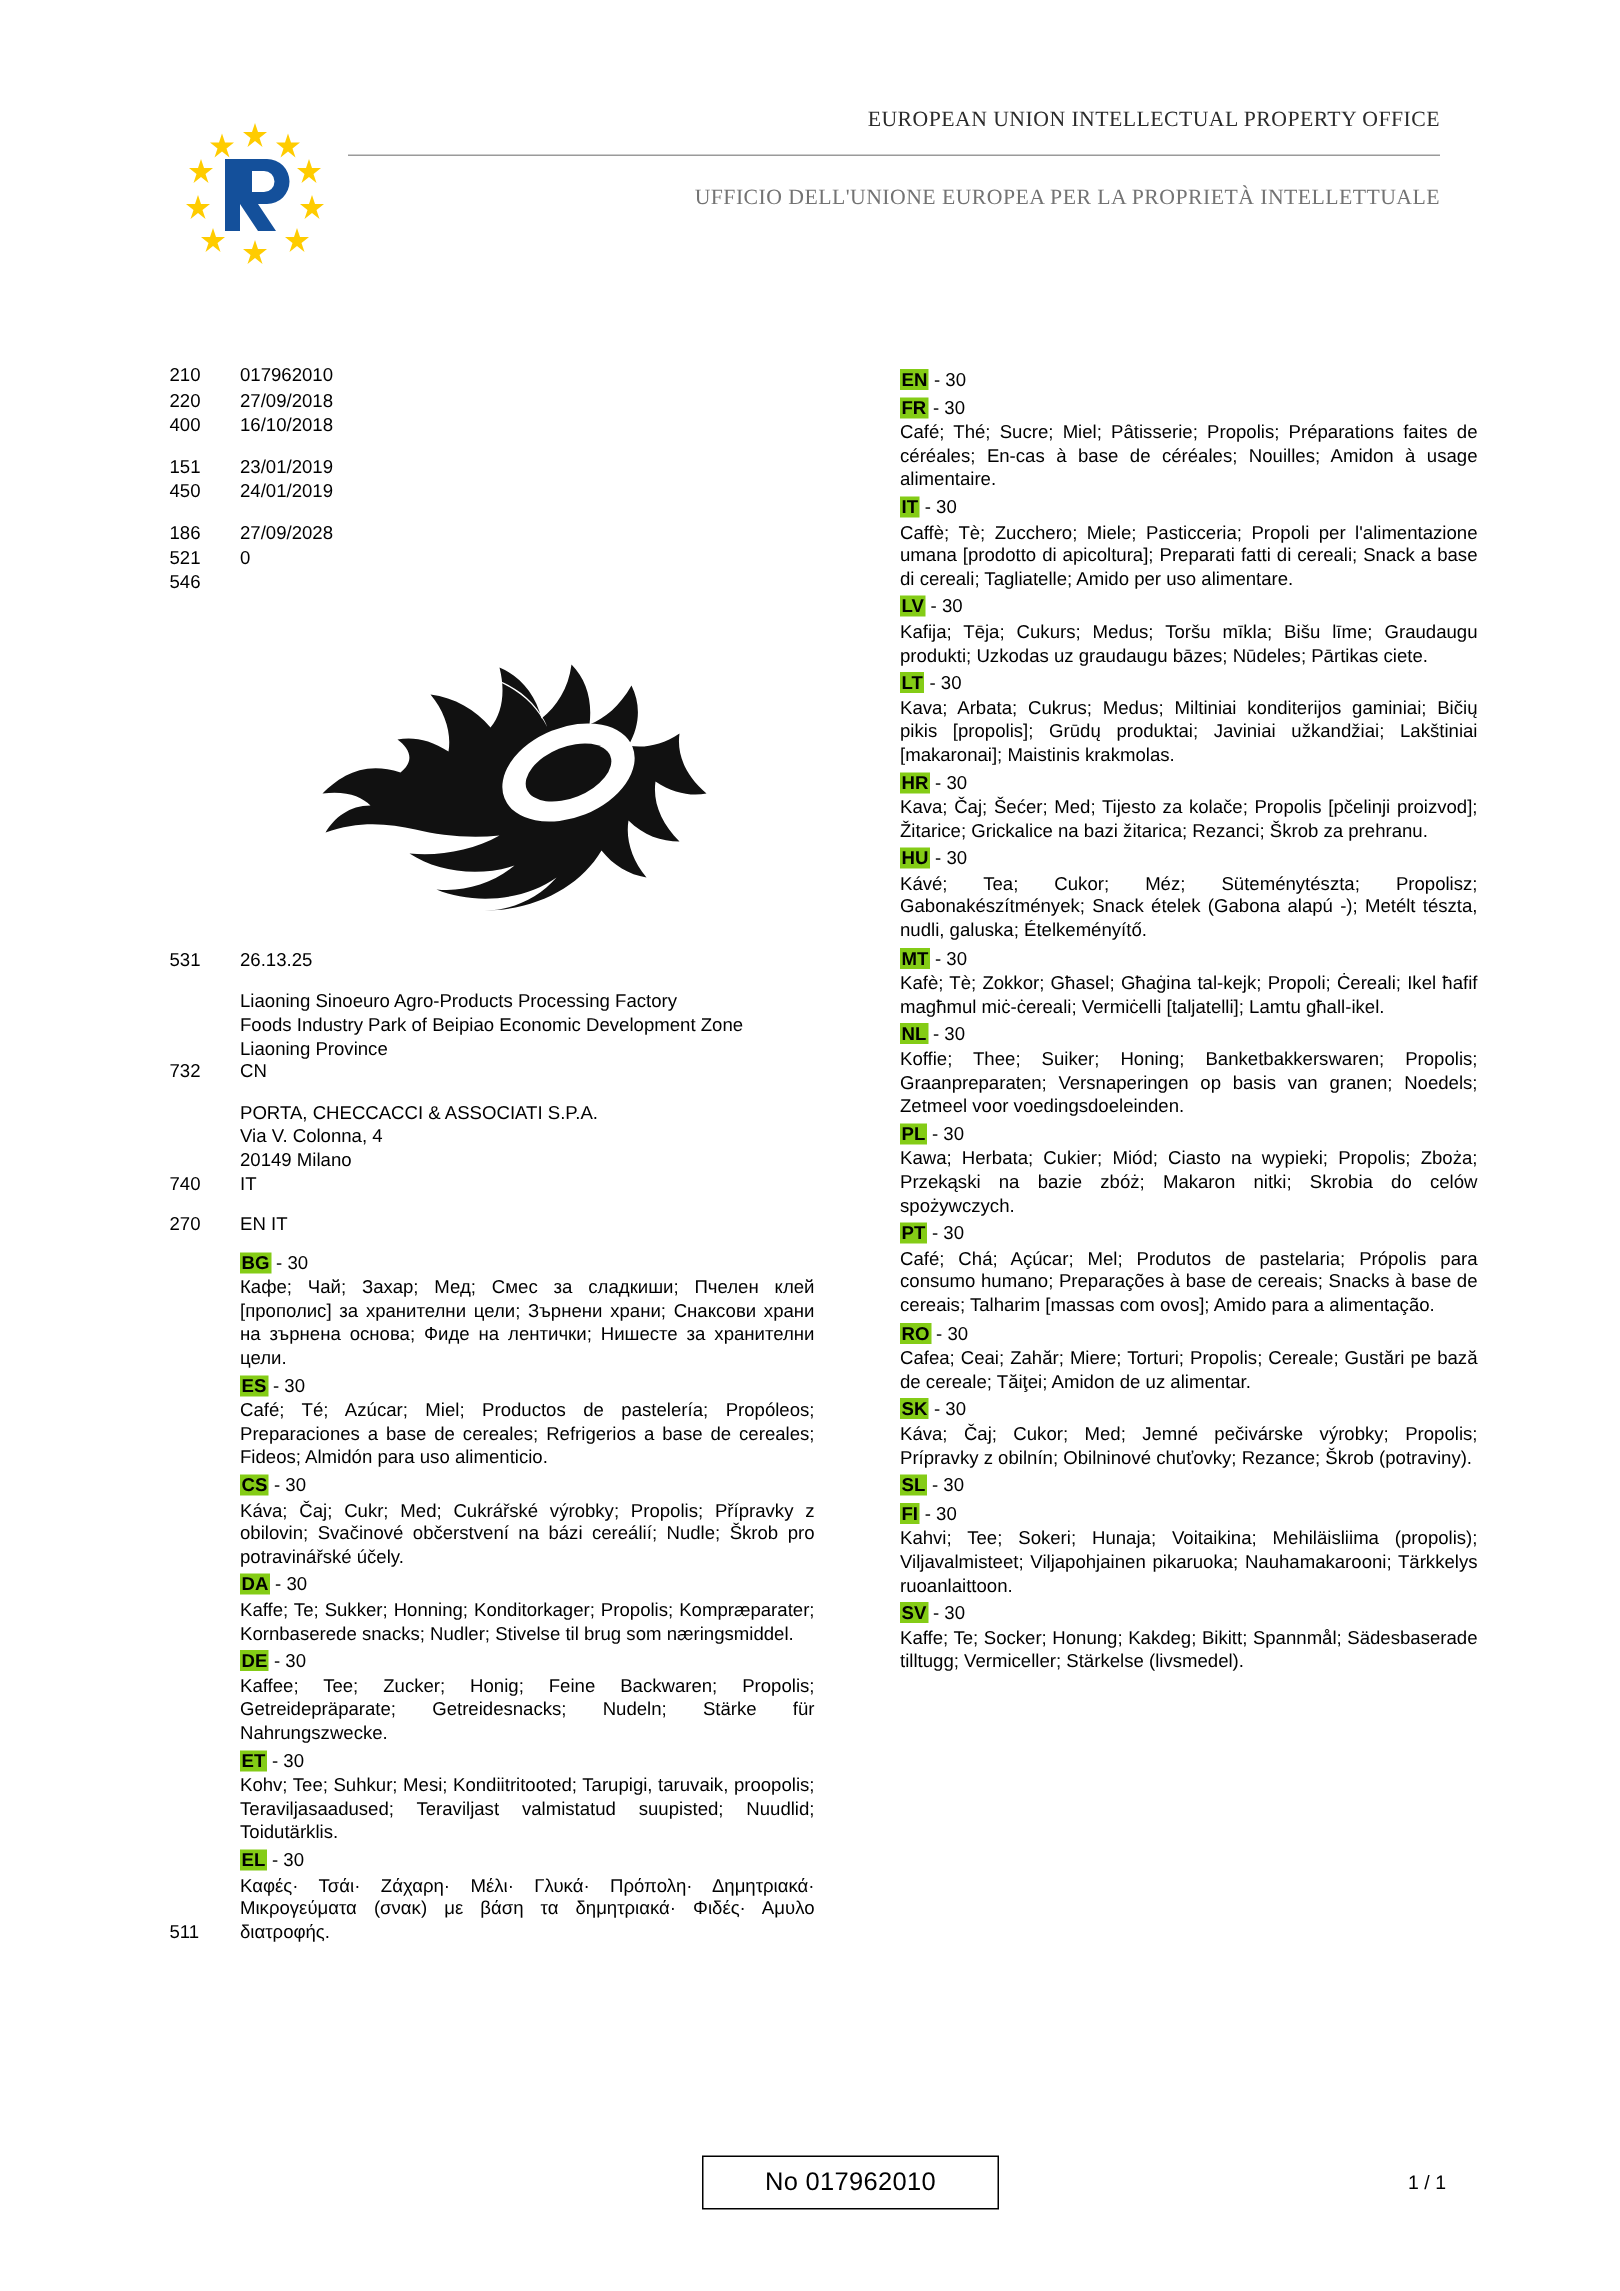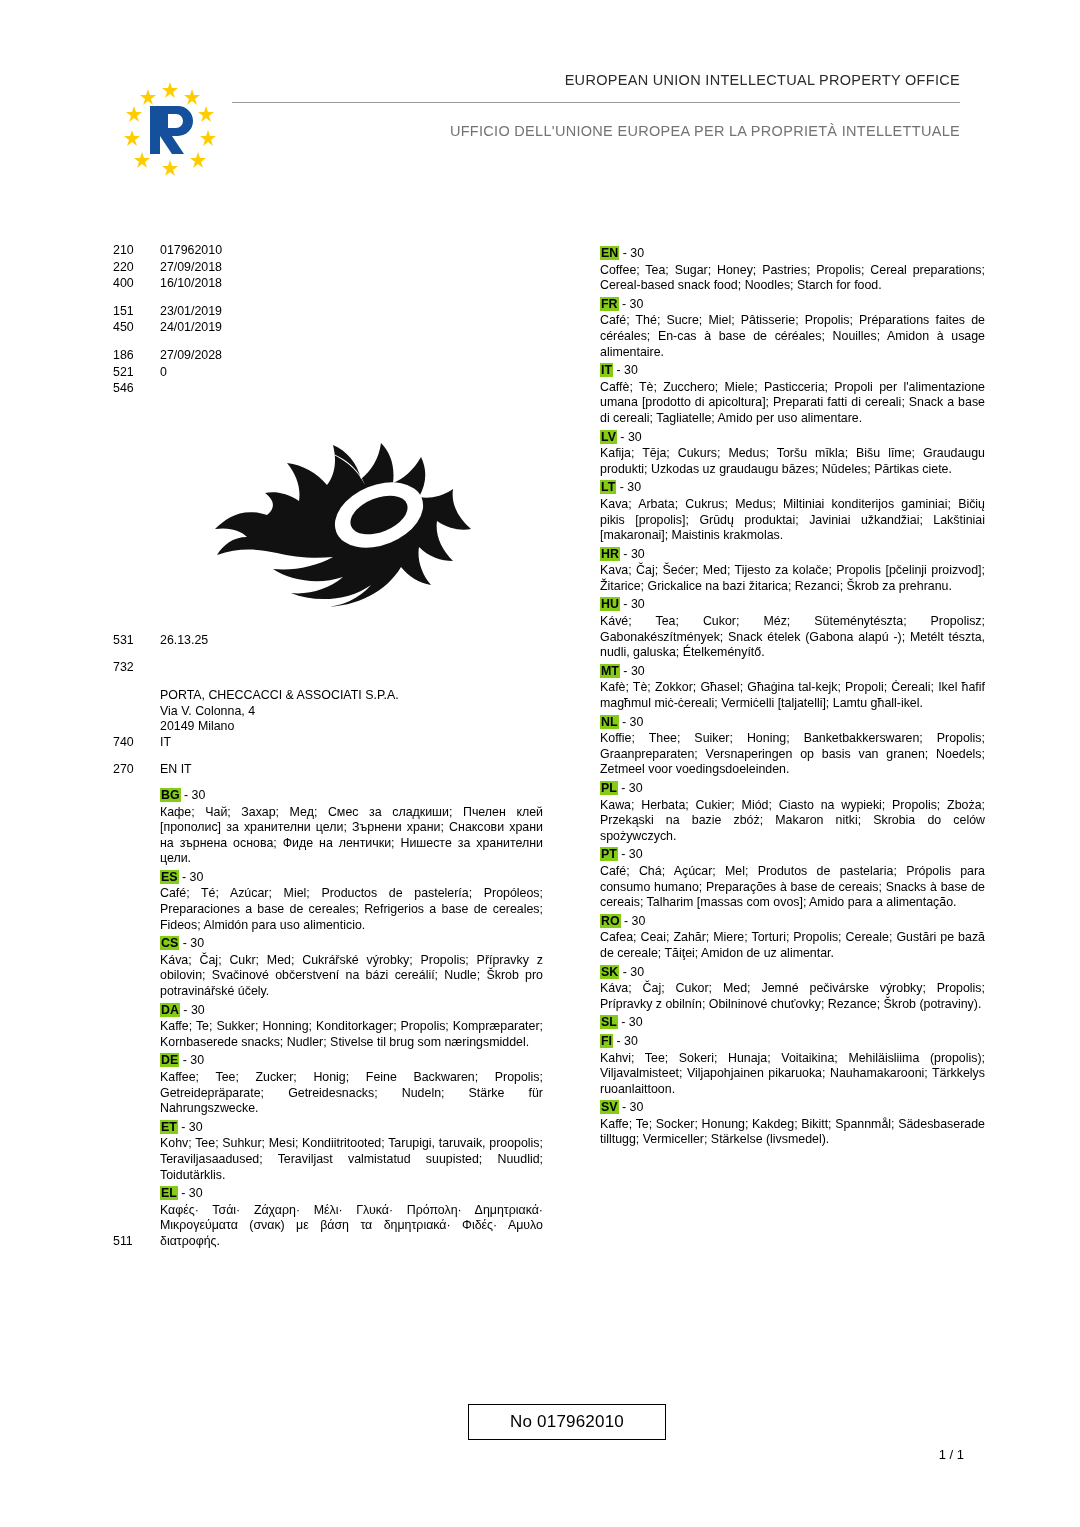--- a/index.html
+++ b/index.html
@@ -31,20 +31,21 @@
     left: 0;
     top: 8px;
     width: 100px;
     height: 96px;
   }
   .header-texts {
     position: absolute;
     left: 112px;
     top: 0;
     width: 728px;
+    font-family: Liberation Serif, serif;
   }
   .header-line1 {
     text-align: right;
     font-size: 14.5px;
     letter-spacing: 0.3px;
     color: #2b2b2b;
     padding-bottom: 14px;
   }
   .header-rule {
     border-bottom: 1px solid #9a9a9a;
@@ -126,21 +127,21 @@
     font-size: 12.4px;
     line-height: 15.6px;
     text-align: justify;
     margin-left: 0px;
   }
 
   
   .footer-box {
     position: absolute;
     left: 468px;
-    top: 1404px;
+    top: 1437px;
     width: 196px;
     height: 34px;
     border: 1.4px solid #000;
     display: flex;
     align-items: center;
     justify-content: center;
     font-size: 17px;
     letter-spacing: 0.2px;
   }
   .footer-page {
@@ -239,20 +240,26 @@
 
     <div class="inid-row">
       <div class="inid-code">531</div>
       <div class="inid-val">26.13.25</div>
     </div>
 
     <div class="gap-sm"></div>
 
     <div class="inid-row">
       <div class="inid-code">732</div>
+      <div class="inid-val">
+        <div class="addr-line">Liaoning Sinoeuro Agro-Products Processing Factory</div>
+        <div class="addr-line">Foods Industry Park of Beipiao Economic Development Zone</div>
+        <div class="addr-line">Liaoning Province</div>
+        <div class="addr-line">CN</div>
+      </div>
     </div>
 
     <div class="gap-sm"></div>
 
     <div class="inid-row">
       <div class="inid-code">740</div>
       <div class="inid-val">
         <div class="addr-line">PORTA, CHECCACCI &amp; ASSOCIATI S.P.A.</div>
         <div class="addr-line">Via V. Colonna, 4</div>
         <div class="addr-line">20149 Milano</div>
@@ -302,21 +309,20 @@
         </div>
       </div>
     </div>
 
   </div>
 
   <div class="col-right">
 
     <div class="lang-block">
       <div class="lang-head"><span class="lang-code">EN</span> - <span>30</span></div>
-      <div class="lang-body">Coffee; Tea; Sugar; Honey; Pastries; Propolis; Cereal preparations; Cereal-based snack food; Noodles; Starch for food.</div>
     </div>
     <div class="lang-block">
       <div class="lang-head"><span class="lang-code">FR</span> - <span>30</span></div>
       <div class="lang-body">Café; Thé; Sucre; Miel; Pâtisserie; Propolis; Préparations faites de céréales; En-cas à base de céréales; Nouilles; Amidon à usage alimentaire.</div>
     </div>
     <div class="lang-block">
       <div class="lang-head"><span class="lang-code">IT</span> - <span>30</span></div>
       <div class="lang-body">Caffè; Tè; Zucchero; Miele; Pasticceria; Propoli per l'alimentazione umana [prodotto di apicoltura]; Preparati fatti di cereali; Snack a base di cereali; Tagliatelle; Amido per uso alimentare.</div>
     </div>
     <div class="lang-block">

